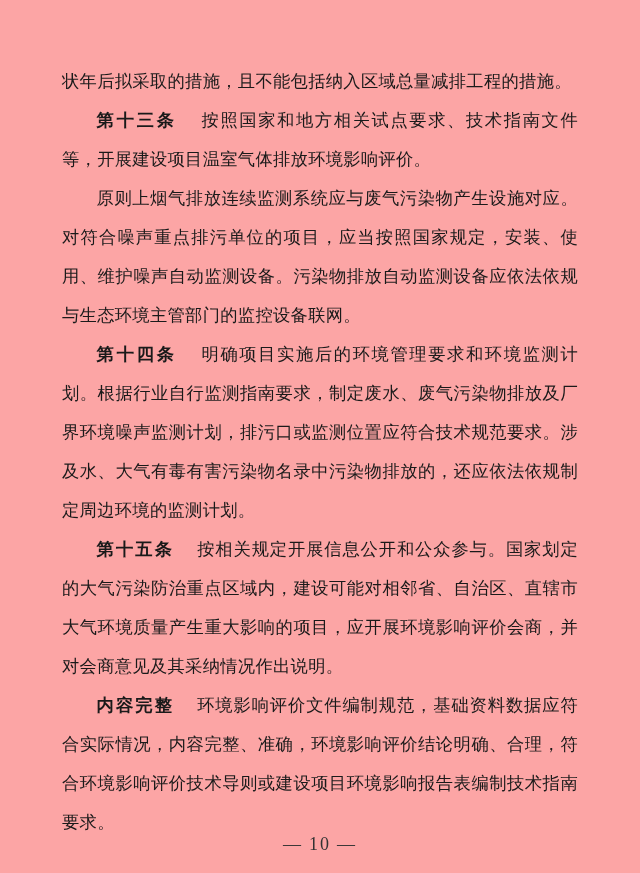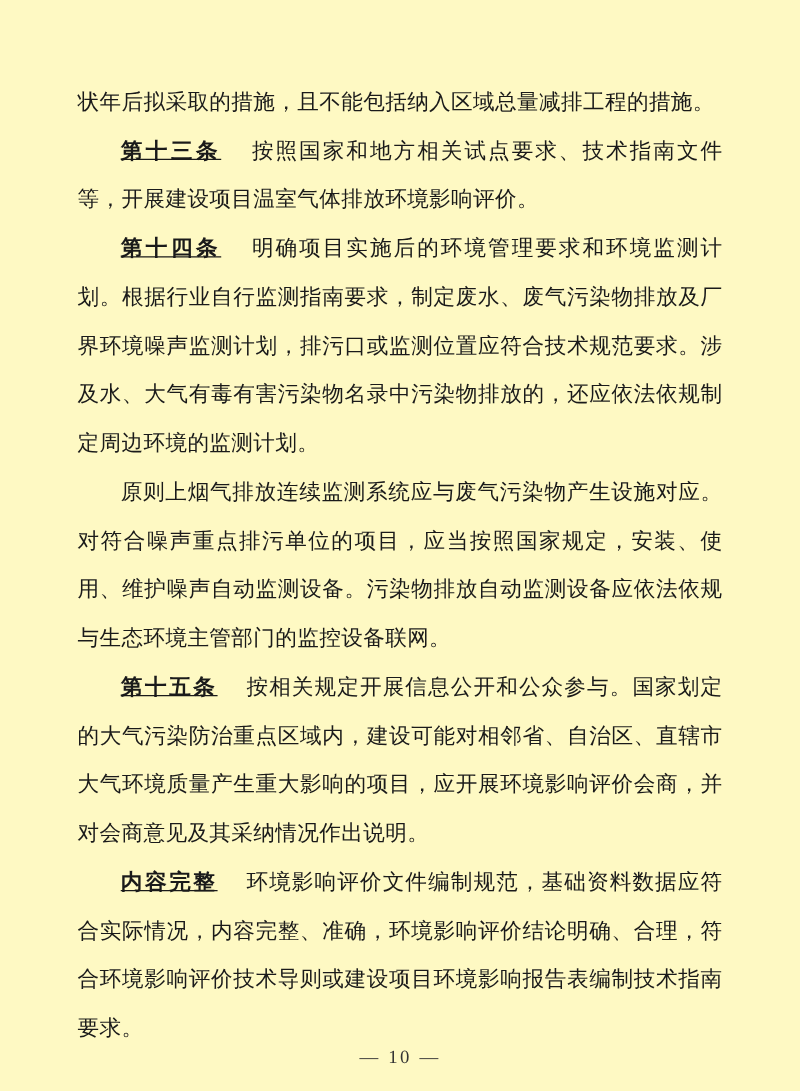--- a/index.html
+++ b/index.html
@@ -11,21 +11,21 @@
     height: 873px;
     background: #ffffff;
     font-family: "Liberation Serif", "DejaVu Serif", serif;
     color: #1b1b1b;
     overflow: hidden;
   }
   .page {
     position: relative;
     width: 640px;
     height: 873px;
-    background: #fef9c3;
+    background: #fca5a5;
     box-sizing: border-box;
     padding: 62px 62px 0 62px;
   }
   .body-text {
     font-size: 17.3px;
     line-height: 39px;
     letter-spacing: 0.3px;
     text-align: justify;
     text-justify: inter-ideograph;
     color: #1a1a1a;
@@ -33,29 +33,28 @@
   .para {
     margin: 0;
     text-indent: 2em;
   }
   .para.no-indent {
     text-indent: 0;
   }
   .art-label {
     font-weight: bold;
     letter-spacing: 1.5px;
-    text-decoration: underline;
   }
   .footer {
     position: absolute;
     left: 0;
     right: 0;
     bottom: 18px;
     text-align: center;
-    font-size: 15px;
+    font-size: 18px;
     color: #333333;
     letter-spacing: 2px;
   }
   .footer .dash {
     display: inline-block;
     padding: 0 6px;
   }
 </style>
 </head>
 <body>
@@ -67,26 +66,26 @@
       <span>状年后拟采取的措施，且不能包括纳入区域总量减排工程的措施。</span>
     </p>
 
 
     <p class="para">
       <span class="art-label">第十三条</span>
       <span style="display:inline-block;width:1em"></span><span>按照国家和地方相关试点要求、技术指南文件等，开展建设项目温室气体排放环境影响评价。</span>
     </p>
 
     <p class="para">
-      <span class="art-label">第十四条</span>
-      <span style="display:inline-block;width:1em"></span><span>明确项目实施后的环境管理要求和环境监测计划。根据行业自行监测指南要求，制定废水、废气污染物排放及厂界环境噪声监测计划，排污口或监测位置应符合技术规范要求。涉及水、大气有毒有害污染物名录中污染物排放的，还应依法依规制定周边环境的监测计划。</span>
+      <span>原则上烟气排放连续监测系统应与废气污染物产生设施对应。对符合噪声重点排污单位的项目，应当按照国家规定，安装、使用、维护噪声自动监测设备。污染物排放自动监测设备应依法依规与生态环境主管部门的监控设备联网。</span>
     </p>
 
     <p class="para">
-      <span>原则上烟气排放连续监测系统应与废气污染物产生设施对应。对符合噪声重点排污单位的项目，应当按照国家规定，安装、使用、维护噪声自动监测设备。污染物排放自动监测设备应依法依规与生态环境主管部门的监控设备联网。</span>
+      <span class="art-label">第十四条</span>
+      <span style="display:inline-block;width:1em"></span><span>明确项目实施后的环境管理要求和环境监测计划。根据行业自行监测指南要求，制定废水、废气污染物排放及厂界环境噪声监测计划，排污口或监测位置应符合技术规范要求。涉及水、大气有毒有害污染物名录中污染物排放的，还应依法依规制定周边环境的监测计划。</span>
     </p>
 
     <p class="para">
       <span class="art-label">第十五条</span>
       <span style="display:inline-block;width:1em"></span><span>按相关规定开展信息公开和公众参与。国家划定的大气污染防治重点区域内，建设可能对相邻省、自治区、直辖市大气环境质量产生重大影响的项目，应开展环境影响评价会商，并对会商意见及其采纳情况作出说明。</span>
     </p>
 
     <p class="para">
       <span class="art-label">内容完整</span>
       <span style="display:inline-block;width:1em"></span><span>环境影响评价文件编制规范，基础资料数据应符合实际情况，内容完整、准确，环境影响评价结论明确、合理，符合环境影响评价技术导则或建设项目环境影响报告表编制技术指南要求。</span>

